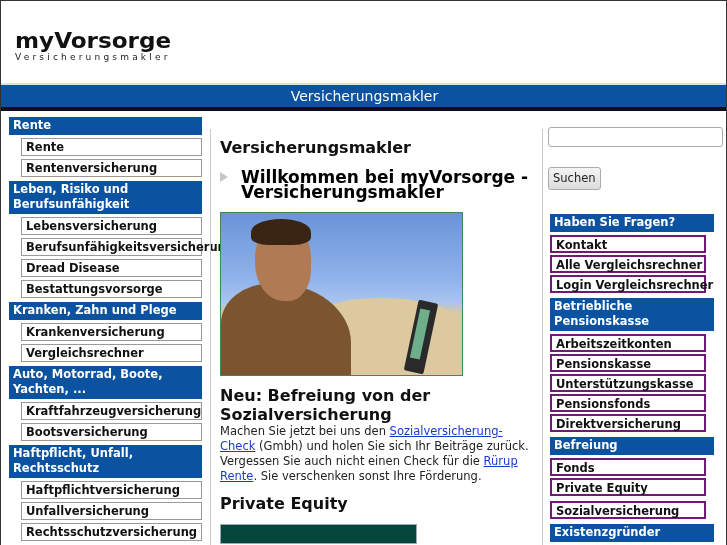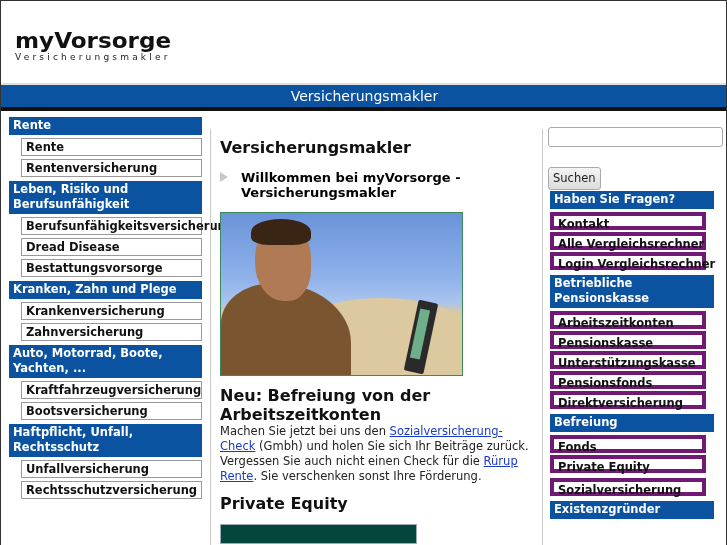--- a/index.html
+++ b/index.html
@@ -43,21 +43,21 @@
       margin-bottom: 3px; white-space: nowrap; height: 18px; color: #111;
     }
     .group { margin-bottom: 4px; }
 
     
     .vline-left { position: absolute; left: 209px; top: 128px; width: 1px; height: 420px; background: #c8c8c8; }
     .vline-right { position: absolute; left: 541px; top: 128px; width: 1px; height: 420px; background: #c8c8c8; }
 
     .center { position: absolute; left: 219px; top: 137px; width: 315px; }
     .h1 { font-size: 16px; font-weight: bold; color: #111; line-height: 20px; }
-    .welcome { position: relative; margin-top: 12px; padding-left: 21px; font-weight: bold; font-size: 13px; line-height: 15px; }
+    .welcome { position: relative; margin-top: 12px; padding-left: 21px; font-weight: bold; font-size: 17px; line-height: 15px; }
     .bullet {
       position: absolute; left: 0; top: 2px; width: 0; height: 0;
       border-top: 5px solid transparent; border-bottom: 5px solid transparent; border-left: 8px solid #c8c8c8;
     }
     .photo {
       margin-top: 12px; width: 243px; height: 164px; border: 1px solid #3a8a5a;
       position: relative; overflow: hidden;
       background: linear-gradient(180deg, #6a93d8 0%, #8fb2ea 40%, #a9c4ef 55%, #d9c9a3 62%, #e2d2ac 100%);
     }
     .photo .dune {
@@ -98,26 +98,26 @@
     }
     .search-btn {
       margin-top: 20px; height: 23px; padding: 0 4px; border: 1px solid #aaa; border-radius: 3px;
       background: linear-gradient(#f4f4f4, #dcdcdc); font-family: "DejaVu Sans", sans-serif; font-size: 11.5px; color: #222;
     }
     .rcat {
       margin-left: 2px; background: #0b52a0; color: #fff; font-weight: bold; font-size: 11.5px;
       padding: 1px 4px 2px 4px; line-height: 15px; width: 164px; margin-bottom: 3px;
     }
     .ritem {
-      margin-left: 2px; width: 156px; border: 4px solid #701a75; background: #fff;
+      margin-left: 2px; width: 156px; border: 2px solid #701a75; background: #fff;
       font-weight: bold; font-size: 11.5px; line-height: 16px; padding: 0 4px;
       margin-bottom: 2px; white-space: nowrap; height: 18px; color: #111;
     }
     .rgroup { margin-bottom: 5px; }
-    .rgroups { margin-top: 1px; }
+    .rgroups { margin-top: 24px; }
   </style>
 </head>
 <body>
 
 <div class="frame">
 
   <div class="header">
     <div class="logo">
       <div class="logo-main">myVorsorge</div>
       <div class="logo-sub">Versicherungsmakler</div>
@@ -129,36 +129,38 @@
   </div>
 
   <div class="left">
     <div class="group">
       <div class="cat">Rente</div>
       <div class="item">Rente</div>
       <div class="item">Rentenversicherung</div>
     </div>
     <div class="group">
       <div class="cat">Leben, Risiko und Berufsunfähigkeit</div>
+      <div class="item">Lebensversicherung</div>
       <div class="item">Berufsunfähigkeitsversicherung</div>
       <div class="item">Dread Disease</div>
       <div class="item">Bestattungsvorsorge</div>
     </div>
     <div class="group">
       <div class="cat">Kranken, Zahn und Plege</div>
       <div class="item">Krankenversicherung</div>
-      <div class="item">Zahnversicherung</div>
+      <div class="item">Vergleichsrechner</div>
     </div>
     <div class="group">
       <div class="cat">Auto, Motorrad, Boote, Yachten, ...</div>
       <div class="item">Kraftfahrzeugversicherung</div>
       <div class="item">Bootsversicherung</div>
     </div>
     <div class="group">
       <div class="cat">Haftpflicht, Unfall, Rechtsschutz</div>
+      <div class="item">Haftpflichtversicherung</div>
       <div class="item">Unfallversicherung</div>
       <div class="item">Rechtsschutzversicherung</div>
     </div>
   </div>
 
   <div class="vline-left"></div>
   <div class="vline-right"></div>
 
   <div class="center">
     <div class="h1">Versicherungsmakler</div>
@@ -167,21 +169,21 @@
       <span>Willkommen bei myVorsorge - Versicherungsmakler</span>
     </div>
     <div class="photo" title="man-with-handheld-device-photo">
       <div class="dune"></div>
       <div class="person"></div>
       <div class="head"></div>
       <div class="hair"></div>
       <div class="device"></div>
       <div class="screen"></div>
     </div>
-    <div class="h2">Neu: Befreiung von der Arbeitszeitkonten</div>
+    <div class="h2">Neu: Befreiung von der Sozialversicherung</div>
     <div class="para">
       <span>Machen Sie jetzt bei uns den </span><a>Sozialversicherung-Check</a><span> (Gmbh) und holen Sie sich Ihr Beiträge zurück. Vergessen Sie auch nicht einen Check für die </span><a>Rürup Rente</a><span>. Sie verschenken sonst Ihre Förderung.</span>
     </div>
     <div class="h3">Private Equity</div>
     <div class="pe-banner"></div>
   </div>
 
   <div class="right">
     <input class="search-input" type="text" placeholder="" style="">
     <div>

